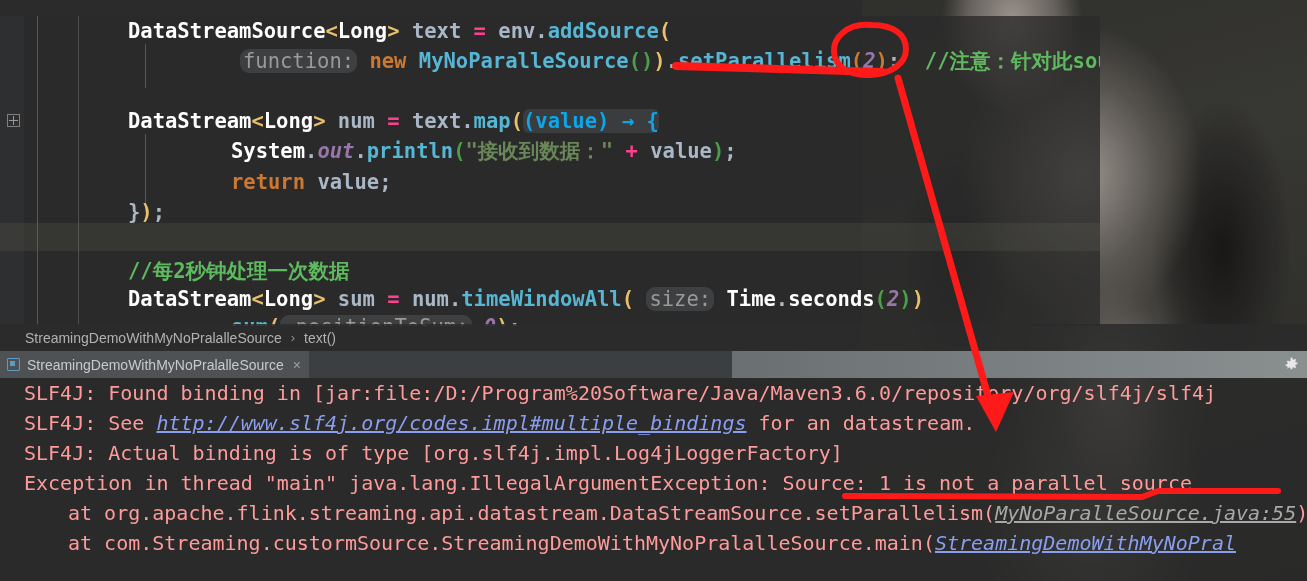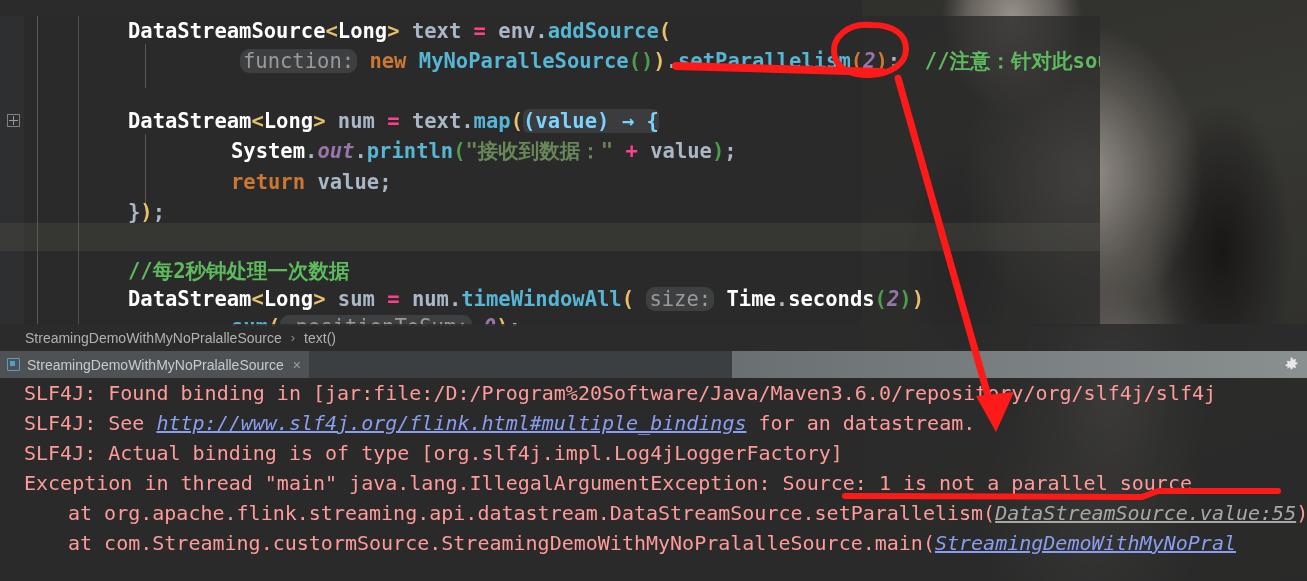--- a/index.html
+++ b/index.html
@@ -51,21 +51,21 @@
   .meth{color:#56b6d4;}
   .str{color:#6a8759;}
   .eq{color:#ff4090;}
   .gen{color:#e8bf6a;}
   .paren1{color:#e8bf6a;}
   .paren2{color:#4c9e4c;}
   .paren3{color:#cc7832;}
   .cmt{color:#5eba5e;margin-top:8px;}
   .ital{}
   .hint{color:#9a9a9a;background:#3d3f41;border-radius:9px;padding:0 3px;font-weight:400;}
-  .lamb{color:#7dd3fc;background:#3a3c3e;border-radius:6px;}
+  .lamb{color:#0ea5e9;background:#3a3c3e;border-radius:6px;}
 
   
   .breadcrumb{position:absolute;left:0;top:324px;width:1307px;height:27px;
               background:rgba(43,43,43,.86);
               font-family:"Liberation Sans",sans-serif;font-size:14px;color:#b0b2b0;
               display:flex;align-items:center;padding-left:25px;box-sizing:border-box;}
   .bc-sep{margin:0 9px;color:#8d8f8d;font-size:13px;}
 
   
   .tabbar{position:absolute;left:0;top:351px;width:1307px;height:27px;
@@ -129,24 +129,24 @@
     <svg class="gear" viewBox="0 0 16 16">
       <path fill="#e8e8e8" d="M8 5.2A2.8 2.8 0 1 0 8 10.8 2.8 2.8 0 0 0 8 5.2zm0 1.5a1.3 1.3 0 1 1 0 2.6 1.3 1.3 0 0 1 0-2.6z"></path>
       <path fill="#e8e8e8" d="M7.1 0.6h1.8l.25 1.8 1.2.5 1.45-1.1 1.27 1.27-1.1 1.45.5 1.2 1.8.25v1.8l-1.8.25-.5 1.2 1.1 1.45-1.27 1.27-1.45-1.1-1.2.5-.25 1.8H7.1l-.25-1.8-1.2-.5-1.45 1.1L2.93 12.6l1.1-1.45-.5-1.2-1.8-.25V7.9l1.8-.25.5-1.2-1.1-1.45L4.2 3.73l1.45 1.1 1.2-.5z"></path>
     </svg>
   </div>
 
   <div class="console">
     <div class="console-bg"></div>
     <div id="console-lines">
         <div class="cline" style="top: 0px; padding-left: 24px;"><span>SLF4J: Found binding in [jar:file:/D:/Program%20Software/Java/Maven3.6.0/repository/org/slf4j/slf4j</span></div>
-        <div class="cline" style="top: 30px; padding-left: 24px;"><span>SLF4J: See </span><span class="link">http://www.slf4j.org/flink.html#multiple_bindings</span><span> for an datastream.</span></div>
+        <div class="cline" style="top: 30px; padding-left: 24px;"><span>SLF4J: See </span><span class="link">http://www.slf4j.org/codes.impl#multiple_bindings</span><span> for an datastream.</span></div>
         <div class="cline" style="top: 60px; padding-left: 24px;"><span>SLF4J: Actual binding is of type [org.slf4j.impl.Log4jLoggerFactory]</span></div>
         <div class="cline" style="top: 90px; padding-left: 24px;"><span>Exception in thread "main" java.lang.IllegalArgumentException: Source: 1 is not a parallel source</span></div>
-        <div class="cline" style="top: 120px; padding-left: 68px;"><span>at org.apache.flink.streaming.api.datastream.DataStreamSource.setParallelism(</span><span class="link-g">DataStreamSource.value:55</span><span>)</span></div>
+        <div class="cline" style="top: 120px; padding-left: 68px;"><span>at org.apache.flink.streaming.api.datastream.DataStreamSource.setParallelism(</span><span class="link-g">MyNoParalleSource.java:55</span><span>)</span></div>
         <div class="cline" style="top: 150px; padding-left: 68px;"><span>at com.Streaming.custormSource.StreamingDemoWithMyNoPralalleSource.main(</span><span class="link">StreamingDemoWithMyNoPral</span></div>
       </div>
   </div>
 
   <svg class="anno" width="1307" height="581" viewBox="0 0 1307 581">
 
     <path d="M872 25 C845 22 833 40 834 52 C835 66 848 76 869 75 C891 74 906 64 906 49 C906 34 893 25 872 25 Z" fill="none" stroke="#ff1a1a" stroke-width="6" stroke-linecap="round"></path>
 
     <path d="M676 66 L882 72" fill="none" stroke="#ff1a1a" stroke-width="8" stroke-linecap="round"></path>
 

